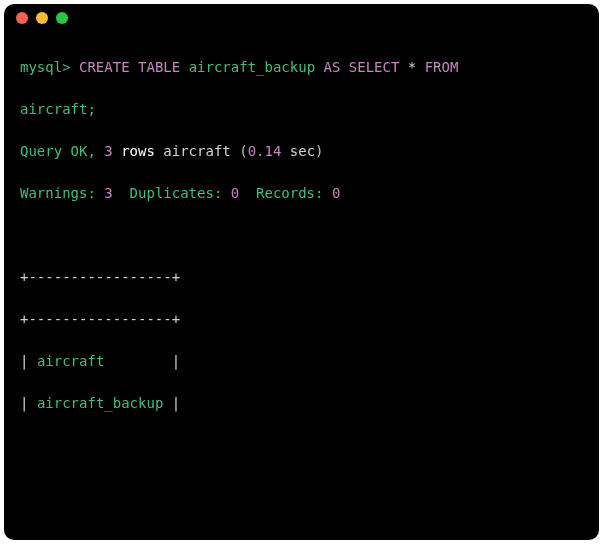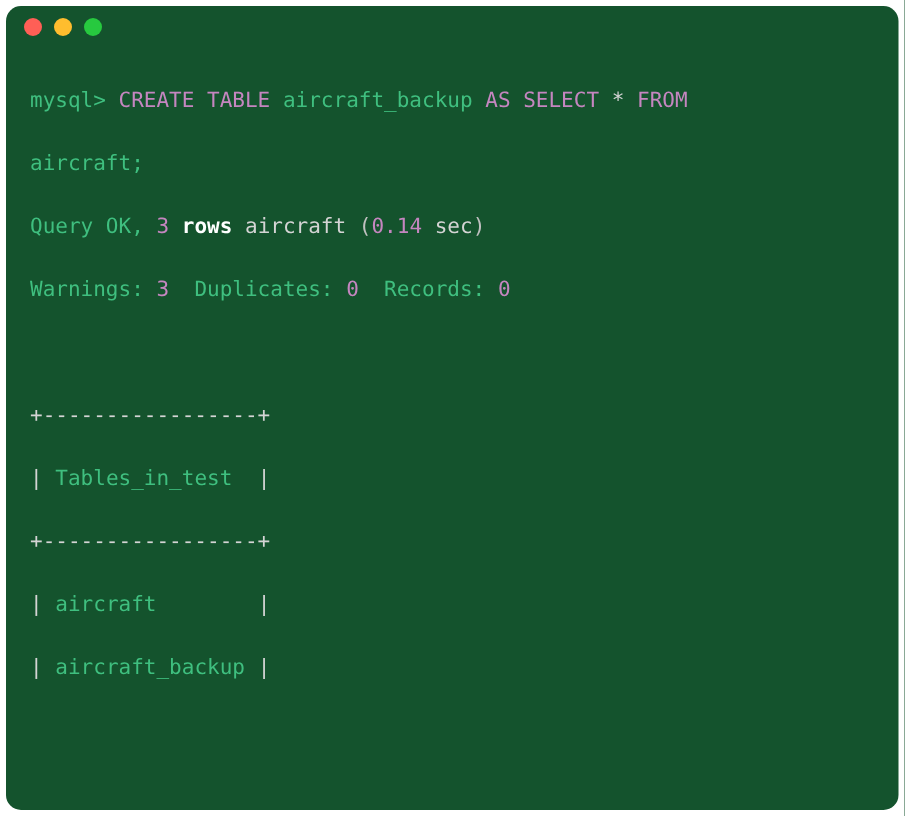--- a/index.html
+++ b/index.html
@@ -4,21 +4,21 @@
   <style>
     * { margin: 0; padding: 0; box-sizing: border-box; }
     body {
       background: #fff;
       font-family: 'Menlo', 'Monaco', 'Consolas', monospace;
       font-size: 14px;
       line-height: 1.5;
       padding: 4px;
     }
     .terminal {
-      background: #14532d;
+      background: #000000;
       border-radius: 10px;
       width: 595px;
       height: 536px;
       overflow: hidden;
       position: relative;
     }
     .titlebar {
       height: 28px;
       display: flex;
       align-items: center;
@@ -35,40 +35,39 @@
     .dot-green { background: #27c93f; }
     .content {
       padding: 4px 16px 16px 16px;
       white-space: pre;
       color: #c0c0c0;
     }
     .line { display: block; }
     .green { color: #3fbf7f; }
     .magenta { color: #c586c0; }
     .white { color: #d4d4d4; }
-    .bold-white { color: #ffffff; font-weight: bold; }
+    .bold-white { color: #ffffff; font-weight: normal; }
     .paren { color: #c0c0c0; }
   </style>
 </head>
 <body>
 
 <div class="terminal">
   <div class="titlebar">
     <div class="dot dot-red"></div>
     <div class="dot dot-yellow"></div>
     <div class="dot dot-green"></div>
   </div>
   <div class="content">
 <span class="line"><span class="green">mysql&gt;</span> <span class="magenta">CREATE</span> <span class="magenta">TABLE</span> <span class="green">aircraft_backup</span> <span class="magenta">AS</span> <span class="magenta">SELECT</span> <span class="white">*</span> <span class="magenta">FROM</span></span>
 <span class="line"><span class="green">aircraft;</span></span>
 <span class="line"><span class="green">Query OK,</span> <span class="magenta">3</span> <span class="bold-white">rows</span> <span class="white">aircraft</span> <span class="paren">(</span><span class="magenta">0.14</span> <span class="white">sec</span><span class="paren">)</span></span>
 <span class="line"><span class="green">Warnings:</span> <span class="magenta">3</span>  <span class="green">Duplicates:</span> <span class="magenta">0</span>  <span class="green">Records:</span> <span class="magenta">0</span></span>
 <span class="line"> </span>
 <span class="line white">+-----------------+</span>
-<span class="line"><span class="white">|</span> <span class="green">Tables_in_test</span><span> </span> <span class="white">|</span></span>
 <span class="line white">+-----------------+</span>
 <span class="line"><span class="white">|</span> <span class="green">aircraft</span><span>       </span> <span class="white">|</span></span>
 <span class="line"><span class="white">|</span> <span class="green">aircraft_backup</span> <span class="white">|</span></span>
 
 
 
 
 
 
 

